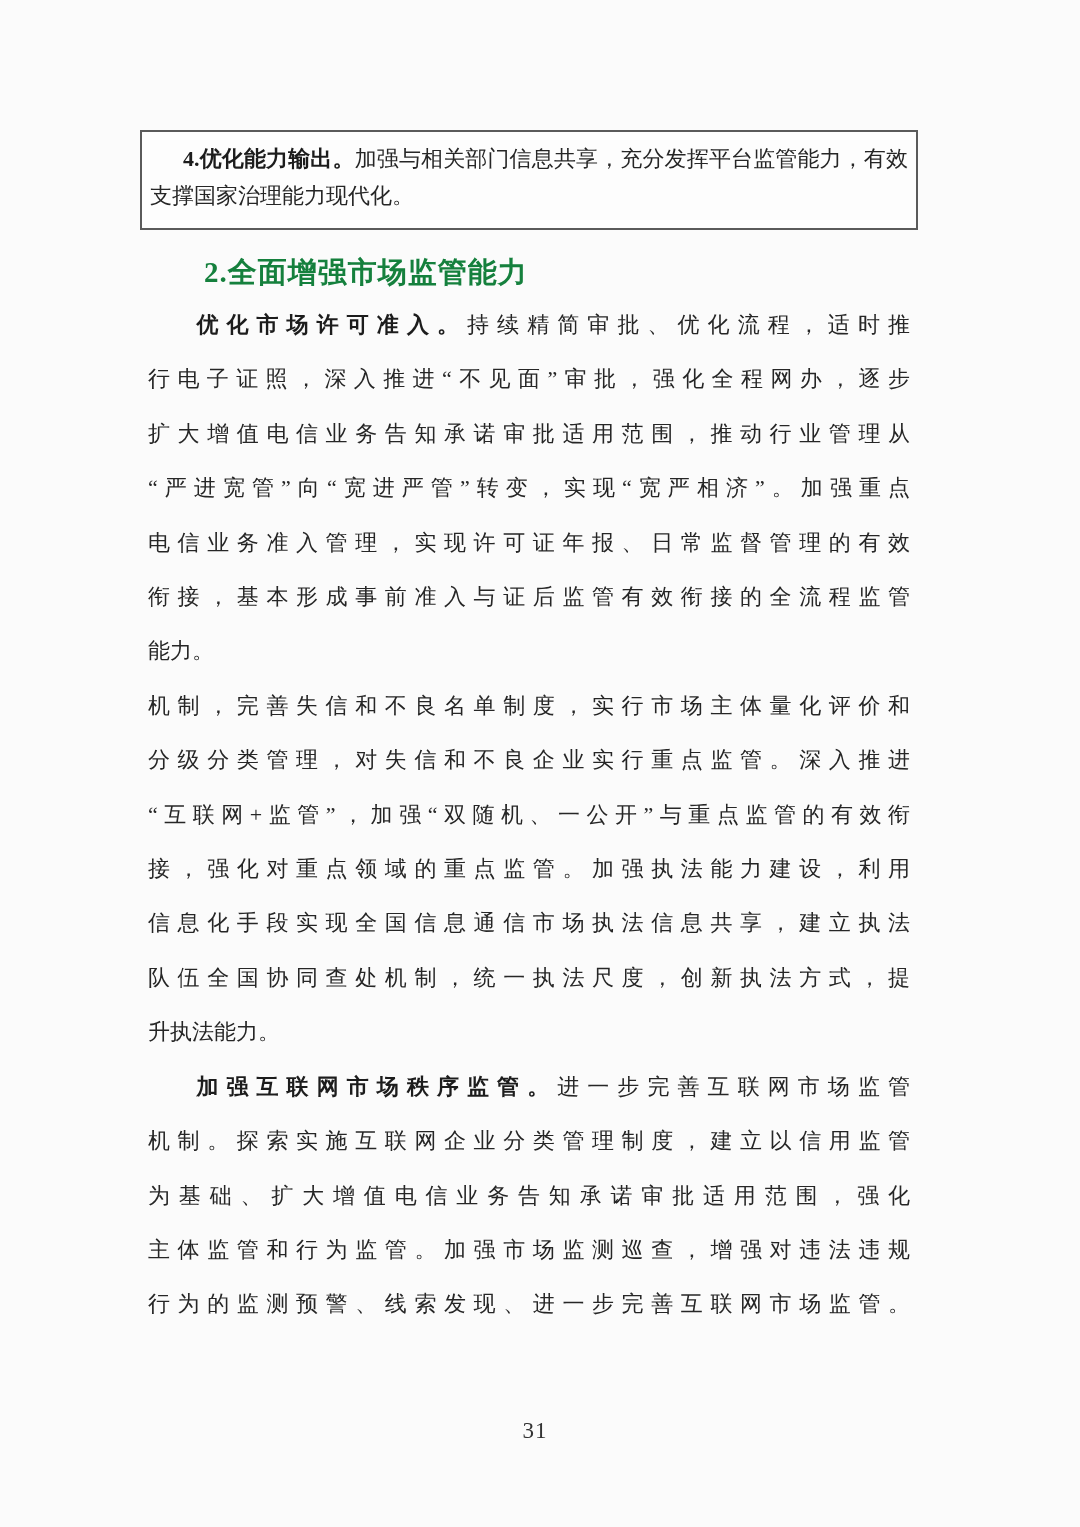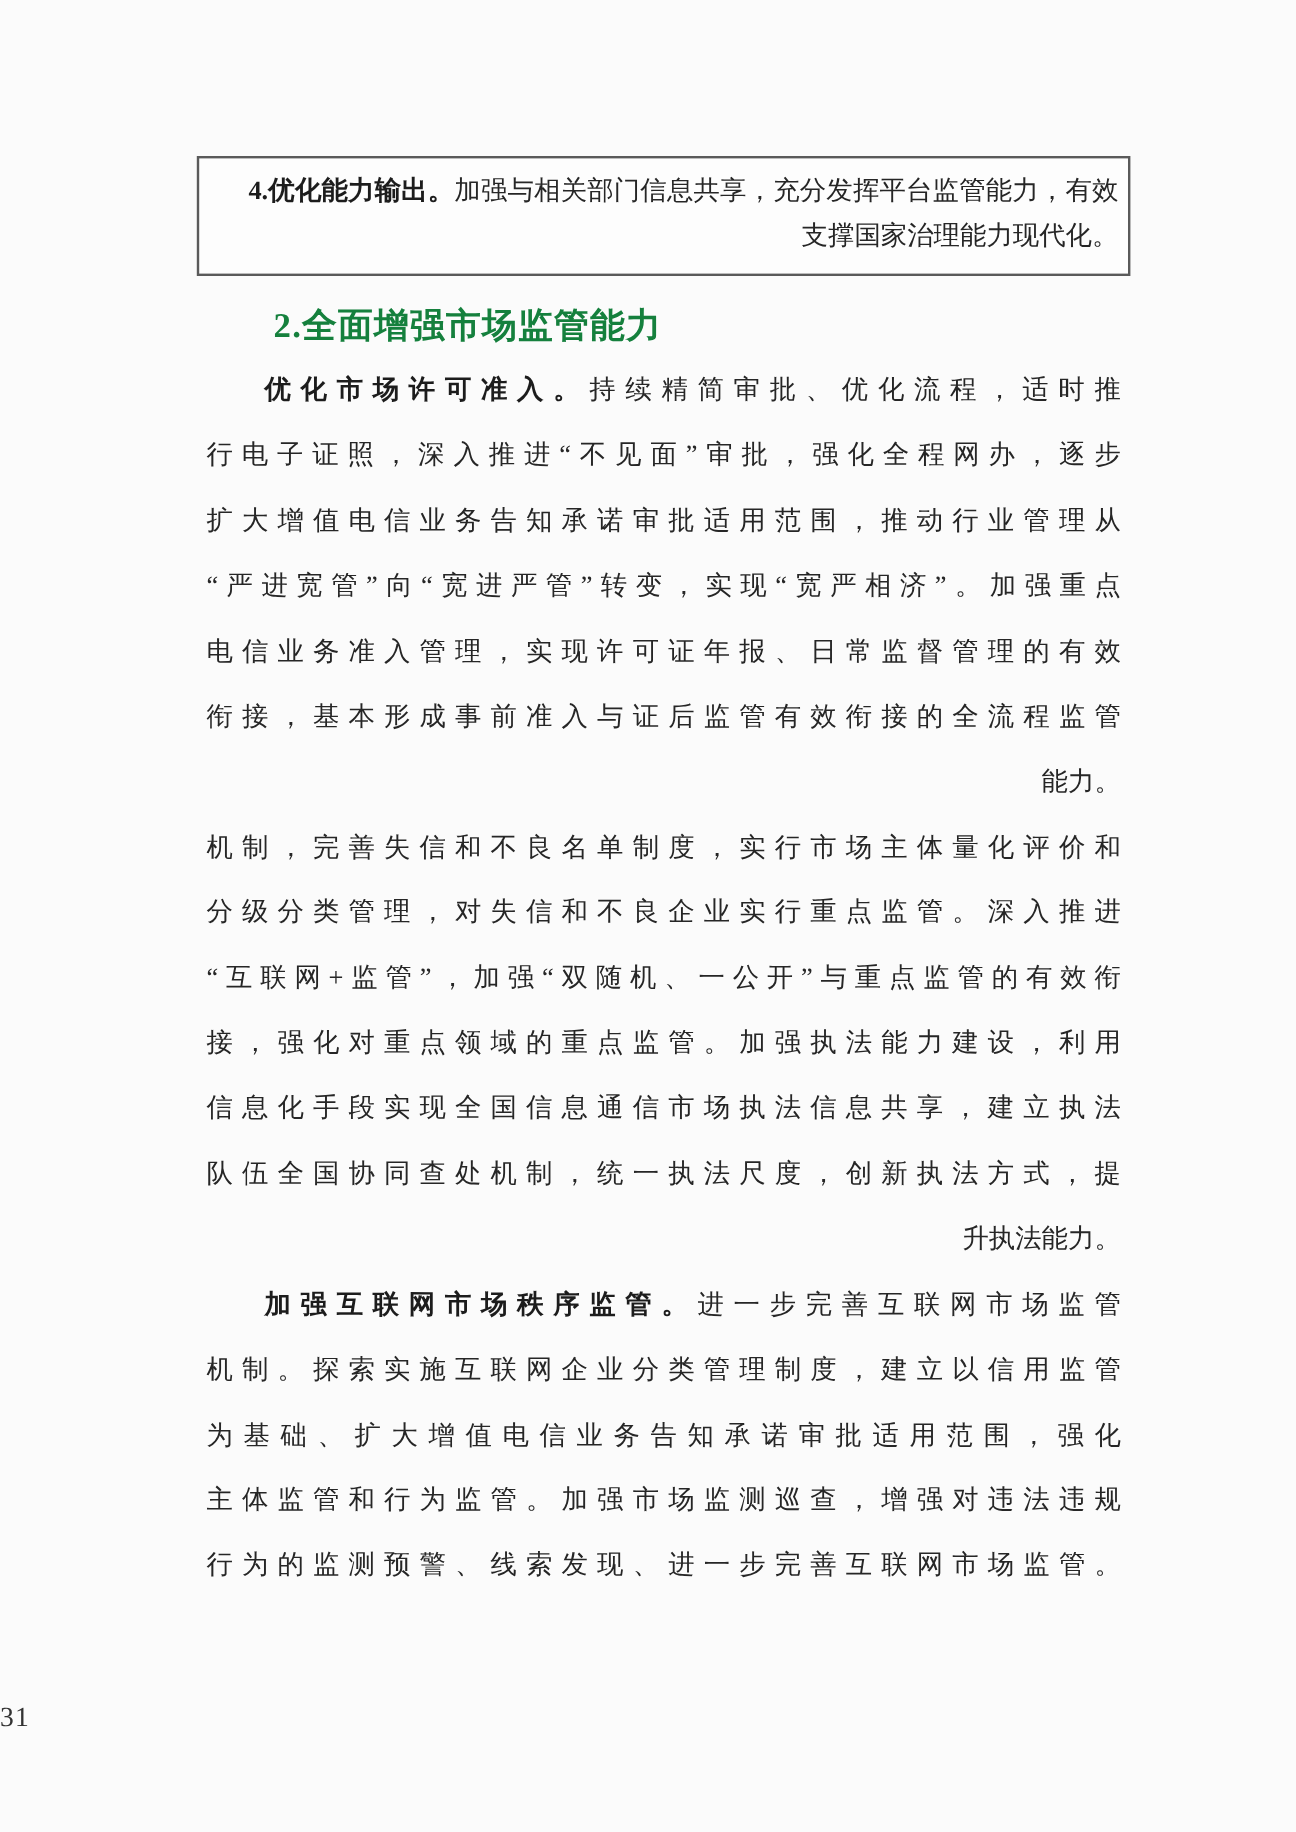--- a/index.html
+++ b/index.html
@@ -11,21 +11,21 @@
     position: relative;
     width: 1080px;
     height: 1527px;
     background: #fbfbfb;
     color: #262626;
     font-family: "Liberation Serif", "DejaVu Serif", serif;
     overflow: hidden;
   }
   .content {
     position: absolute;
-    left: 164px;
+    left: 140px;
     top: 130px;
     width: 778px;
   }
   .callout-box {
     box-sizing: border-box;
     width: 778px;
     border: 2px solid #5a5a5a;
     padding: 8px 8px 14px 8px;
     font-size: 22px;
     line-height: 37px;
@@ -40,36 +40,37 @@
     color: #15803d;
   }
   .bodytext {
     margin-left: 8px;
     width: 762px;
     font-size: 22px;
     line-height: 54.4px;
   }
   .paragraph { margin: 0; }
   .line {
-    text-align: right;
+    text-align: left;
     text-justify: inter-character;
   }
   .line.just {
     text-align: justify;
     text-align-last: justify;
   }
   .line b {
     font-weight: bold;
     color: #1c1c1c;
   }
   .page-number {
     position: absolute;
     left: 0;
     right: 10px;
     top: 1418px;
+    text-align: center;
     font-size: 23px;
     color: #333333;
     letter-spacing: 1px;
   }
 </style>
 </head>
 <body>
 
 <div class="page">
   <div class="content">

